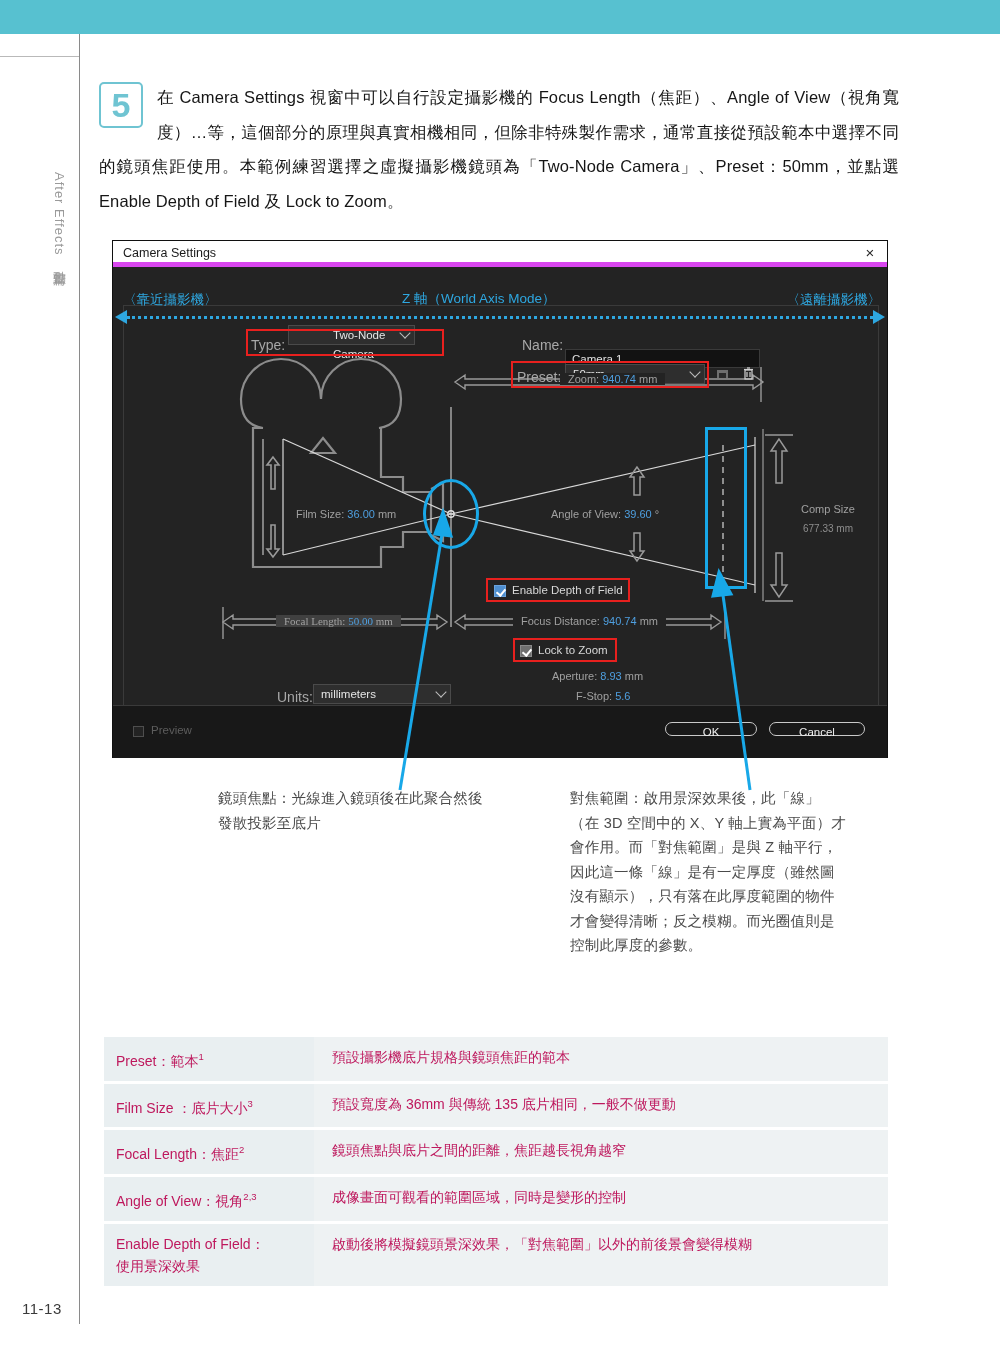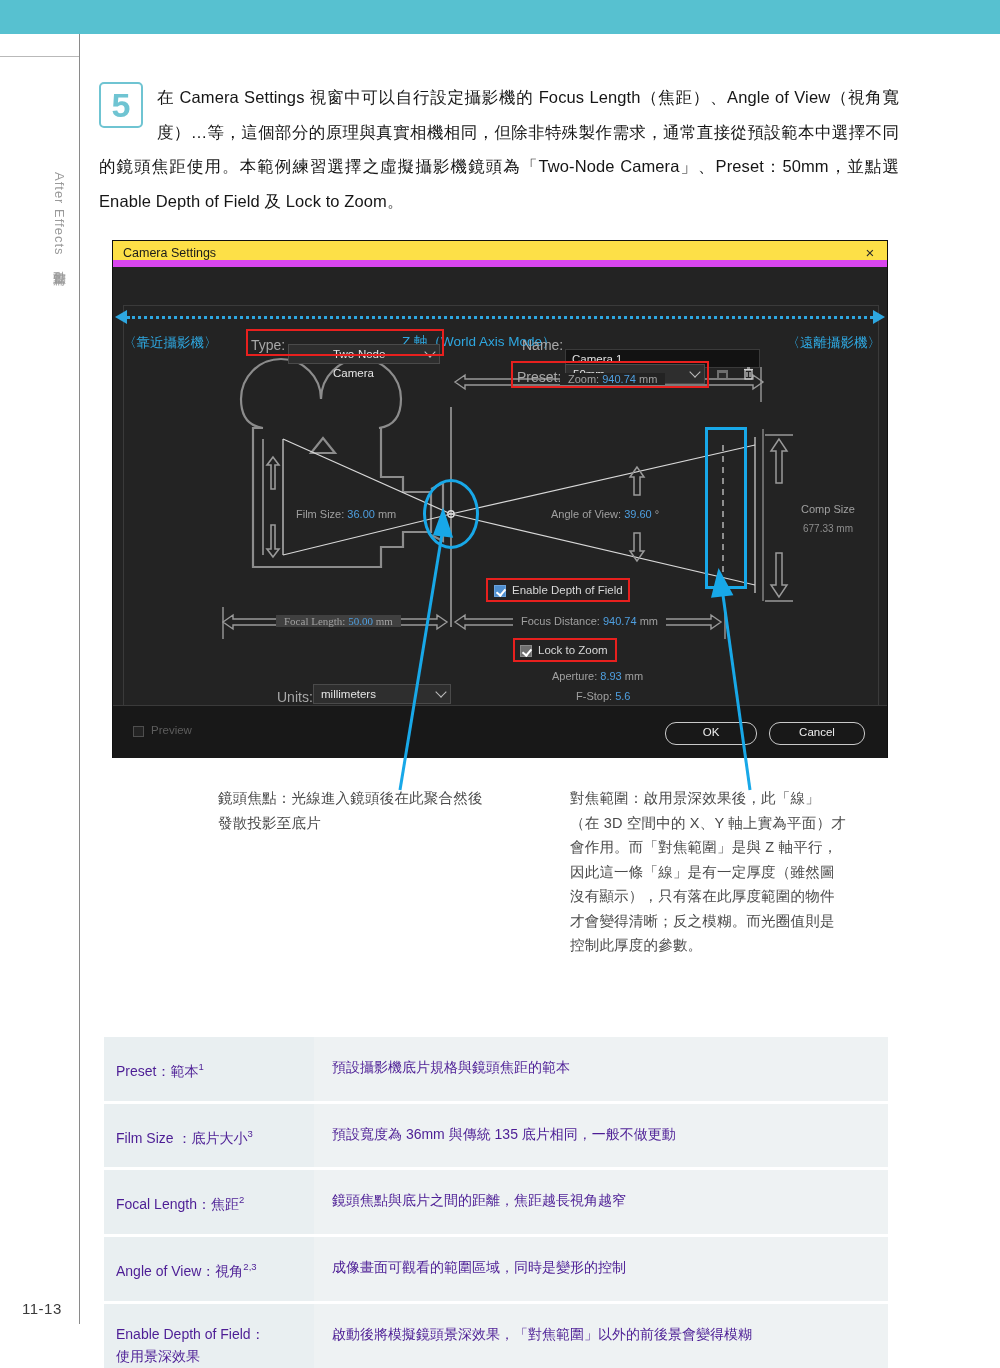--- a/index.html
+++ b/index.html
@@ -54,22 +54,22 @@
   }
 
   
   .dialog {
     position: absolute; left: 112px; top: 240px;
     width: 776px; height: 518px;
     background: #1b1b1b;
     border: 1px solid #101010;
   }
   .dlg-title {
-    position: relative; height: 26px; background: #fde047;
-    border-bottom: 7px solid #d946ef;
+    position: relative; height: 26px; background: #ffffff;
+    border-bottom: 5px solid #d946ef;
   }
   .dlg-title-text {
     position: absolute; left: 10px; top: 5px;
     font-size: 12.5px; color: #1a1a1a;
   }
   .dlg-close {
     position: absolute; right: 9px; top: 4px;
     font-size: 15px; color: #2a2a2a; line-height: 16px;
     width: 16px; text-align: center;
   }
@@ -124,39 +124,39 @@
   .cbox.dim { background: #6f6f6f; border-color: #8a8a8a; }
   .cbox::after {
     content: ""; position: absolute; left: 3px; top: 1px;
     width: 4px; height: 7px;
     border-right: 2px solid #fff; border-bottom: 2px solid #fff;
     transform: rotate(40deg);
   }
   .cb-lbl { position: absolute; font-size: 11.5px; color: #d8d8d8; white-space: nowrap; }
 
   .btn {
-    position: absolute; height: 23px; border: 1px solid #c9c9c9;
+    position: absolute; height: 14px; border: 1px solid #c9c9c9;
     border-radius: 11px; color: #eee; font-size: 11.5px;
     text-align: center; line-height: 19px; background: transparent;
   }
 
   .preview-box {
     position: absolute; width: 11px; height: 11px;
     border: 1px solid #4e4e4e; background: #232323;
   }
   .preview-lbl { position: absolute; font-size: 11.5px; color: #5d5d5d; }
 
   
   .redbox { position: absolute; border: 2.5px solid #e8201e; }
   .cyanbox { position: absolute; border: 3px solid #18a8e8; }
   .cyan-circle {
     position: absolute; border: 3px solid #18a8e8; border-radius: 50%;
   }
   .axis-label {
-    position: absolute; font-size: 13.5px; color: #2ea7e0; white-space: nowrap; margin-top: 43px;
+    position: absolute; font-size: 13.5px; color: #2ea7e0; white-space: nowrap;
   }
   .axis-dots {
     position: absolute; height: 0;
     border-top: 3px dotted #2ea7e0;
   }
   .axis-arrow { position: absolute; width: 0; height: 0; }
   .axis-arrow.left {
     border-top: 7px solid transparent; border-bottom: 7px solid transparent;
     border-right: 12px solid #2ea7e0;
   }
@@ -177,21 +177,21 @@
     font-size: 16.5px; color: #161616; letter-spacing: .1px;
   }
 
   
   .tbl {
     position: absolute; left: 104px; top: 1034px;
     width: 784px;
     border-collapse: separate; border-spacing: 0 3px;
     font-size: 14px;
   }
-  .tbl td { vertical-align: top; padding: 19px 12px; color: #4c1d95; }
+  .tbl td { vertical-align: top; padding: 9px 12px; color: #be185d; }
   .tbl td.k { width: 210px; background: #e9eff1; line-height: 22px; }
   .tbl td.v { background: #eef2f3; line-height: 22px; padding-left: 18px; }
   .tbl sup { font-size: 9.5px; vertical-align: super; }
 
   svg { display: block; }
 </style>
 </head>
 <body>
 
 <div class="page">
@@ -287,21 +287,21 @@
       </svg>
 
       <div class="axis-label" style="left:10px; top:24px;">〈靠近攝影機〉</div>
       <div class="axis-label" style="left:289px; top:23px;">Z 軸（World Axis Mode）</div>
       <div class="axis-label" style="right:6px; top:24px;">〈遠離攝影機〉</div>
       <div class="axis-arrow left" style="left:2px; top:43px;"></div>
       <div class="axis-arrow right" style="left:760px; top:43px;"></div>
       <div class="axis-dots" style="left:14px; top:49px; width:746px;"></div>
 
       <div class="lbl" style="left:138px; top:70px;">Type:</div>
-      <div class="select" style="left:175px; top:77px; width:152px;padding-left:44px;">
+      <div class="select" style="left:175px; top:58px; width:127px;padding-left:44px;">
         <span>Two-Node Camera</span>
         <span class="chev"></span>
       </div>
 
       <div class="lbl" style="left:409px; top:70px;">Name:</div>
       <div class="field" style="left:452px; top:82px; width:195px;">Camera 1</div>
 
       <div class="lbl" style="left:404px; top:102px;">Preset:</div>
       <div class="select" style="left:452px; top:97px; width:140px;">
         <span>50mm</span>

